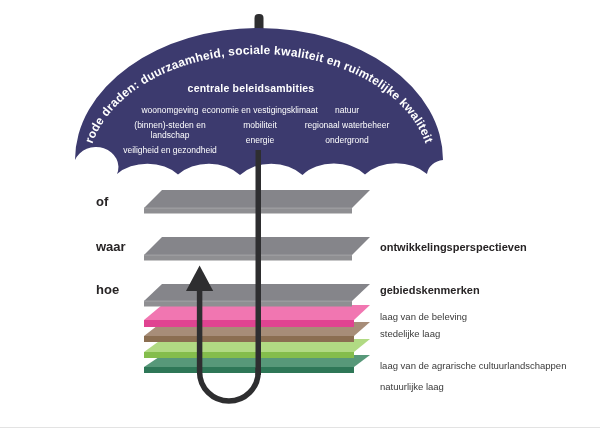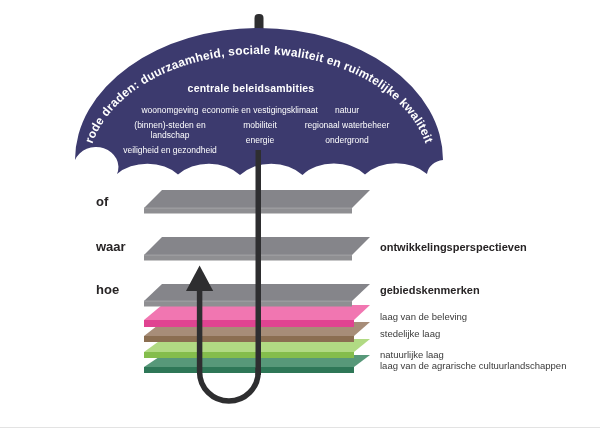--- a/index.html
+++ b/index.html
@@ -118,15 +118,15 @@
   <div class="abs q-label" style="top:195px;">of</div>
   <div class="abs q-label" style="top:240px;">waar</div>
   <div class="abs q-label" style="top:283px;">hoe</div>
 
   <div class="abs r-bold" style="top:242px;">ontwikkelingsperspectieven</div>
   <div class="abs r-bold" style="top:285px;">gebiedskenmerken</div>
 
   <div class="abs r-plain" style="top:312px;">laag van de beleving</div>
   <div class="abs r-plain" style="top:329px;">stedelijke laag</div>
   <div class="abs r-plain" style="top:354px;margin-top:7px;">laag van de agrarische cultuurlandschappen</div>
-  <div class="abs r-plain" style="top:350px;">natuurlijke laag</div>
+  <div class="abs r-plain" style="top:382px;">natuurlijke laag</div>
 
 </div>
 
 </body></html>

